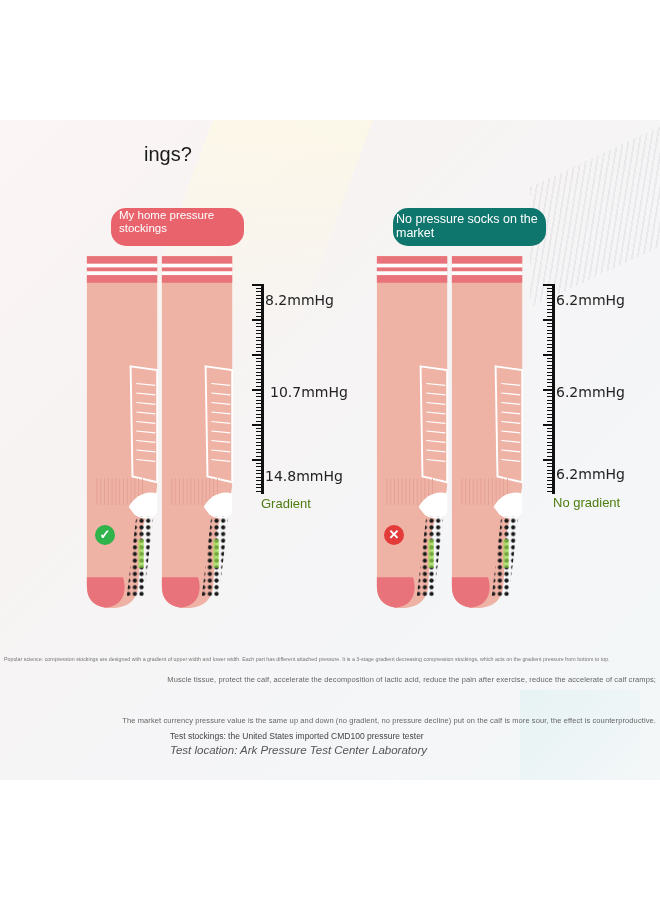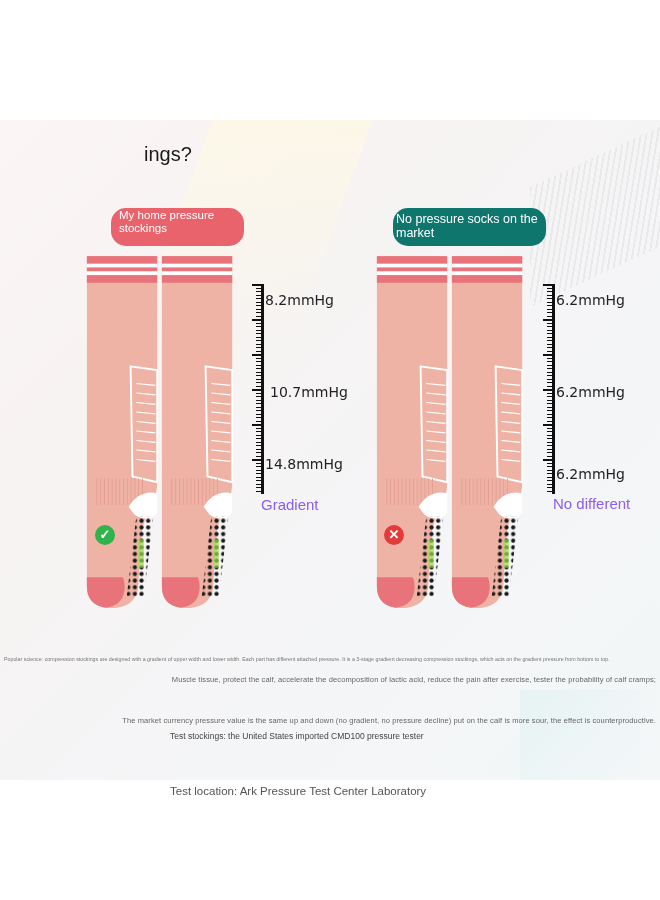--- a/index.html
+++ b/index.html
@@ -11,28 +11,28 @@
   .deco3{position:absolute;right:20px;bottom:0;width:120px;height:90px;background:linear-gradient(135deg,rgba(200,235,235,.3),rgba(255,255,255,0));}
   .title{position:absolute;left:144px;top:143px;width:400px;font-size:20px;line-height:23px;color:#1a1a1a;}
   .pill{position:absolute;height:38px;border-radius:15px;color:#fff;font-size:11.5px;line-height:13px;padding:1px 8px;box-sizing:border-box;}
   .pill.good{left:111px;top:208px;width:133px;background:#e8636c;}
   .pill.bad{left:393px;top:208px;width:153px;background:#0f766e;font-size:12.5px;line-height:14px;padding:4px 3px;}
   .sock{position:absolute;width:76px;height:380px;}
   .scale{position:absolute;width:14px;height:210px;}
   .scale .spine{position:absolute;right:0;top:0;width:3px;height:210px;background:#111;}
   .tick{position:absolute;right:0;height:1px;background:#111;}
   .reading{position:absolute;font-family:"DejaVu Sans",sans-serif;font-size:14px;color:#222;}
-  .verdict{position:absolute;font-size:15px;color:#8b5cf6;}
+  .verdict{position:absolute;font-size:13px;color:#4d7c0f;}
   .badge{position:absolute;width:20px;height:20px;border-radius:50%;color:#fff;font-size:13px;line-height:20px;text-align:center;font-weight:bold;}
   .badge.ok{background:#2fb34a;}
   .badge.no{background:#e33a3a;}
   .note-small{position:absolute;left:4px;top:656px;width:652px;font-size:5.3px;line-height:6px;color:#777;}
   .note{position:absolute;right:4px;font-size:7.5px;color:#666;letter-spacing:.1px;white-space:nowrap;}
   .instr{position:absolute;left:170px;top:731px;font-size:8.5px;color:#444;}
-  .loc{position:absolute;left:170px;top:785px;font-size:11.5px;color:#555;}
+  .loc{position:absolute;left:170px;top:744px;font-size:11.5px;color:#555;font-style:italic;}
 </style>
 </head>
 <body>
 
 <div class="band">
   <div class="deco1"></div>
   <div class="deco2"></div>
   <div class="deco3"></div>
 </div>
 
@@ -97,39 +97,39 @@
   <div class="tick" style="top:0;width:12px;height:2px"></div>
   <div class="tick" style="top:35px;width:12px;height:2px"></div>
   <div class="tick" style="top:70px;width:12px;height:2px"></div>
   <div class="tick" style="top:105px;width:12px;height:2px"></div>
   <div class="tick" style="top:140px;width:12px;height:2px"></div>
   <div class="tick" style="top:175px;width:12px;height:2px"></div>
   <div style="position:absolute;right:0;top:0;width:8px;height:210px;background:repeating-linear-gradient(180deg,#111 0 1px,transparent 1px 3.5px)"></div>
 </div>
 <div class="reading" style="left:265px;top:292px">8.2mmHg</div>
 <div class="reading" style="left:270px;top:384px">10.7mmHg</div>
-<div class="reading" style="left:265px;top:456px">14.8mmHg</div>
+<div class="reading" style="left:265px;top:468px">14.8mmHg</div>
 <div class="verdict" style="left:261px;top:496px">Gradient</div>
 
 <div class="scale" style="left:541px;top:284px">
   <div class="spine"></div>
   <div class="tick" style="top:0;width:12px;height:2px"></div>
   <div class="tick" style="top:35px;width:12px;height:2px"></div>
   <div class="tick" style="top:70px;width:12px;height:2px"></div>
   <div class="tick" style="top:105px;width:12px;height:2px"></div>
   <div class="tick" style="top:140px;width:12px;height:2px"></div>
   <div class="tick" style="top:175px;width:12px;height:2px"></div>
   <div style="position:absolute;right:0;top:0;width:8px;height:210px;background:repeating-linear-gradient(180deg,#111 0 1px,transparent 1px 3.5px)"></div>
 </div>
 <div class="reading" style="left:556px;top:292px">6.2mmHg</div>
 <div class="reading" style="left:556px;top:384px">6.2mmHg</div>
 <div class="reading" style="left:556px;top:466px">6.2mmHg</div>
-<div class="verdict" style="left:553px;top:495px">No different</div>
+<div class="verdict" style="left:553px;top:495px">No gradient</div>
 
 <div class="badge ok" style="left:95px;top:525px">✓</div>
 <div class="badge no" style="left:384px;top:525px">✕</div>
 
 <div class="note-small">Popular science: compression stockings are designed with a gradient of upper width and lower width. Each part has different attached pressure. It is a 3-stage gradient decreasing compression stockings, which acts on the gradient pressure from bottom to top.</div>
-<div class="note" style="top:675px">Muscle tissue, protect the calf, accelerate the decomposition of lactic acid, reduce the pain after exercise, tester the probability of calf cramps;</div>
+<div class="note" style="top:675px">Muscle tissue, protect the calf, accelerate the decomposition of lactic acid, reduce the pain after exercise, reduce the accelerate of calf cramps;</div>
 <div class="note" style="top:716px">The market currency pressure value is the same up and down (no gradient, no pressure decline) put on the calf is more sour, the effect is counterproductive.</div>
 
 <div class="instr">Test stockings: the United States imported CMD100 pressure tester</div>
 <div class="loc">Test location: Ark Pressure Test Center Laboratory</div>
 
 </body></html>

